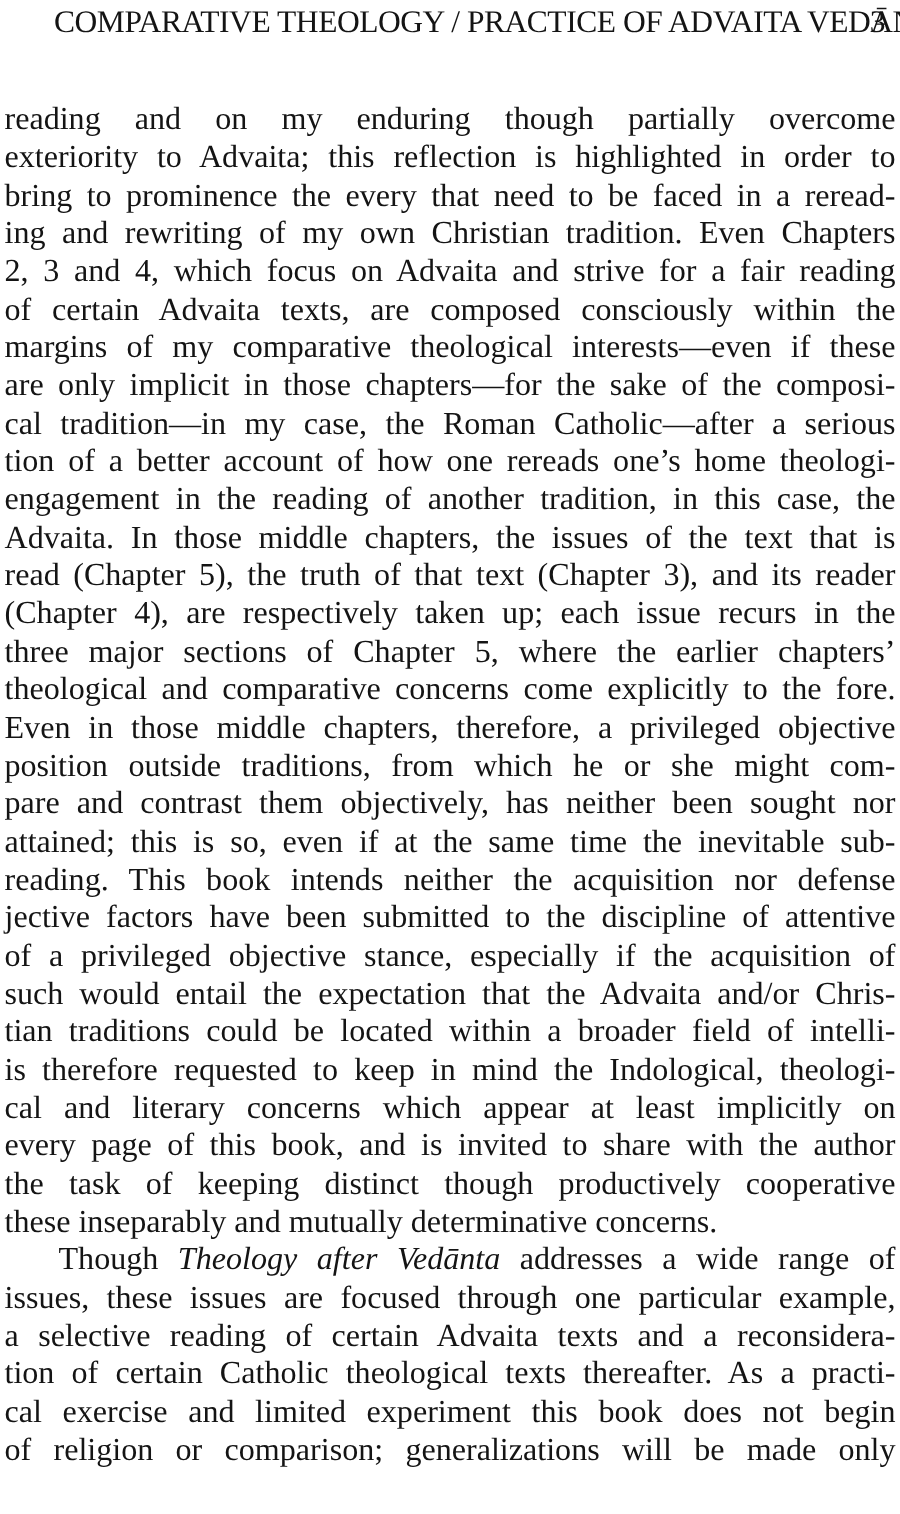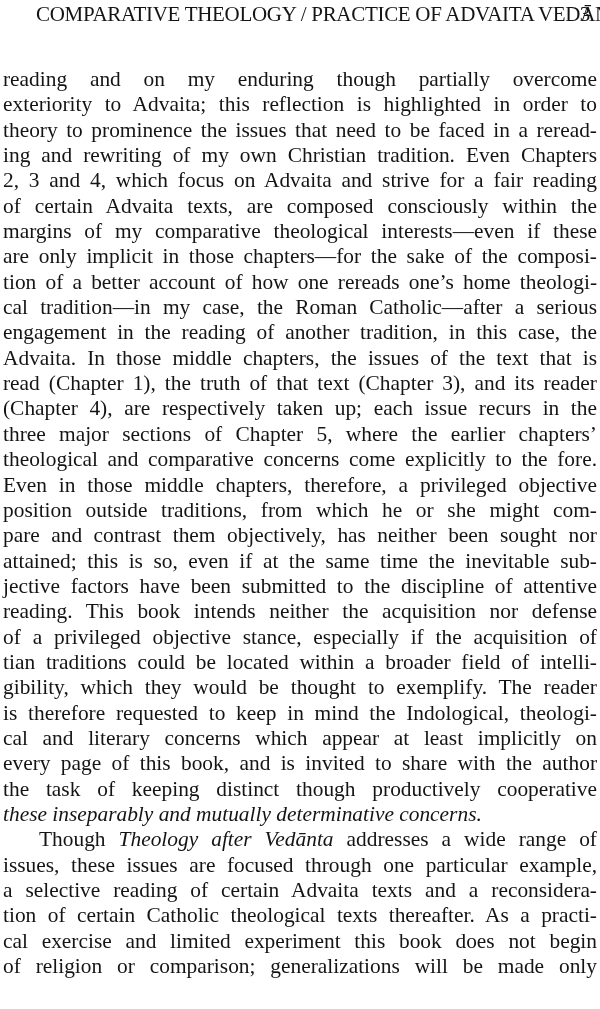--- a/index.html
+++ b/index.html
@@ -47,64 +47,63 @@
   .line {
     display: block;
     white-space: nowrap;
     text-align: justify;
     text-align-last: justify;
     height: 25.35px;
     overflow: visible;
   }
   .line.last {
     text-align-last: left;
-    font-style: italic;
   }
   .line.indent {
     padding-left: 36px;
   }
   .line em {
     font-style: italic;
   }
 </style>
 </head>
 <body>
 
 <div class="page-header">
   <span class="running-title">COMPARATIVE THEOLOGY / PRACTICE OF ADVAITA VEDĀNTA</span>
   <span class="page-number">3</span>
 </div>
 
 <div class="body-text">
   <div>
     <span class="line">reading and on my enduring though partially overcome</span>
     <span class="line">exteriority to Advaita; this reflection is highlighted in order to</span>
-    <span class="line">theory to prominence the issues that need to be faced in a reread-</span>
+    <span class="line">bring to prominence the every that need to be faced in a reread-</span>
     <span class="line">ing and rewriting of my own Christian tradition. Even Chapters</span>
     <span class="line">2, 3 and 4, which focus on Advaita and strive for a fair reading</span>
     <span class="line">of certain Advaita texts, are composed consciously within the</span>
     <span class="line">margins of my comparative theological interests—even if these</span>
     <span class="line">are only implicit in those chapters—for the sake of the composi-</span>
+    <span class="line">cal tradition—in my case, the Roman Catholic—after a serious</span>
     <span class="line">tion of a better account of how one rereads one’s home theologi-</span>
-    <span class="line">cal tradition—in my case, the Roman Catholic—after a serious</span>
     <span class="line">engagement in the reading of another tradition, in this case, the</span>
     <span class="line">Advaita. In those middle chapters, the issues of the text that is</span>
-    <span class="line">read (Chapter 1), the truth of that text (Chapter 3), and its reader</span>
+    <span class="line">read (Chapter 5), the truth of that text (Chapter 3), and its reader</span>
     <span class="line">(Chapter 4), are respectively taken up; each issue recurs in the</span>
     <span class="line">three major sections of Chapter 5, where the earlier chapters’</span>
     <span class="line">theological and comparative concerns come explicitly to the fore.</span>
     <span class="line">Even in those middle chapters, therefore, a privileged objective</span>
     <span class="line">position outside traditions, from which he or she might com-</span>
     <span class="line">pare and contrast them objectively, has neither been sought nor</span>
     <span class="line">attained; this is so, even if at the same time the inevitable sub-</span>
+    <span class="line">reading. This book intends neither the acquisition nor defense</span>
     <span class="line">jective factors have been submitted to the discipline of attentive</span>
-    <span class="line">reading. This book intends neither the acquisition nor defense</span>
     <span class="line">of a privileged objective stance, especially if the acquisition of</span>
+    <span class="line">such would entail the expectation that the Advaita and/or Chris-</span>
     <span class="line">tian traditions could be located within a broader field of intelli-</span>
-    <span class="line">gibility, which they would be thought to exemplify. The reader</span>
     <span class="line">is therefore requested to keep in mind the Indological, theologi-</span>
     <span class="line">cal and literary concerns which appear at least implicitly on</span>
     <span class="line">every page of this book, and is invited to share with the author</span>
     <span class="line">the task of keeping distinct though productively cooperative</span>
     <span class="line last">these inseparably and mutually determinative concerns.</span>
   </div>
   <div>
     <span class="line indent"><span>Though </span><em>Theology after Vedānta</em><span> addresses a wide range of</span></span>
     <span class="line">issues, these issues are focused through one particular example,</span>
     <span class="line">a selective reading of certain Advaita texts and a reconsidera-</span>

